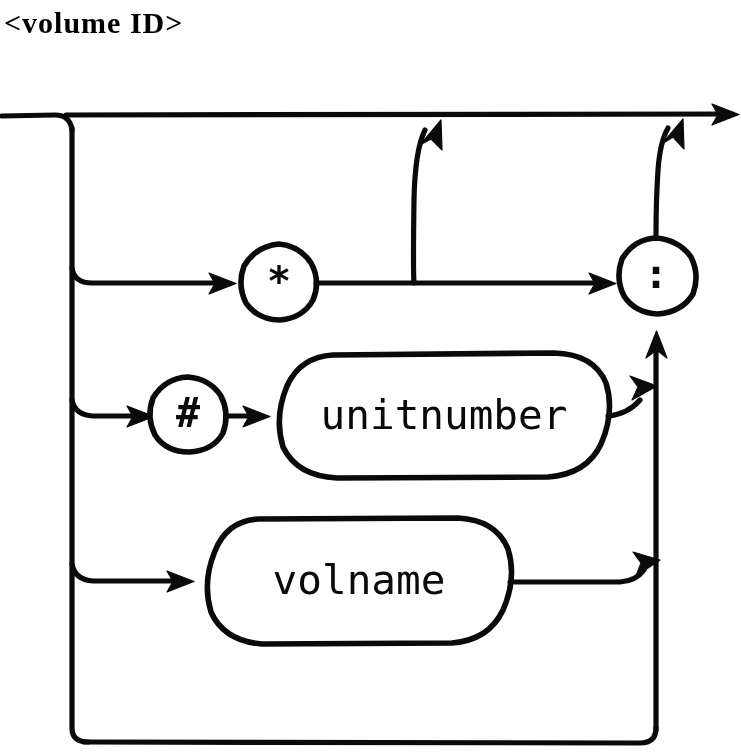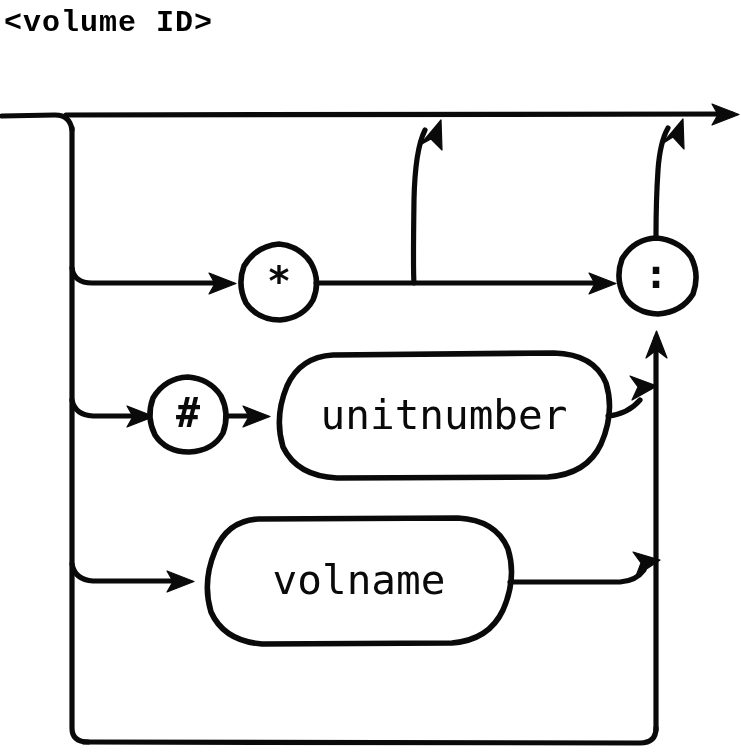--- a/index.html
+++ b/index.html
@@ -18,21 +18,21 @@
   #page {
     position: relative;
     width: 741px;
     height: 752px;
     background: #ffffff;
   }
   #diagram-title {
     position: absolute;
     left: 4px;
     top: 2px;
-    font-family: Liberation Mono, monospace;
+    font-family: Liberation Serif, serif;
     font-size: 30px;
     letter-spacing: 1px;
     font-weight: 700;
     color: #000000;
     white-space: pre;
     line-height: 42px;
     -webkit-font-smoothing: none;
   }
   #rail-svg {
     position: absolute;

